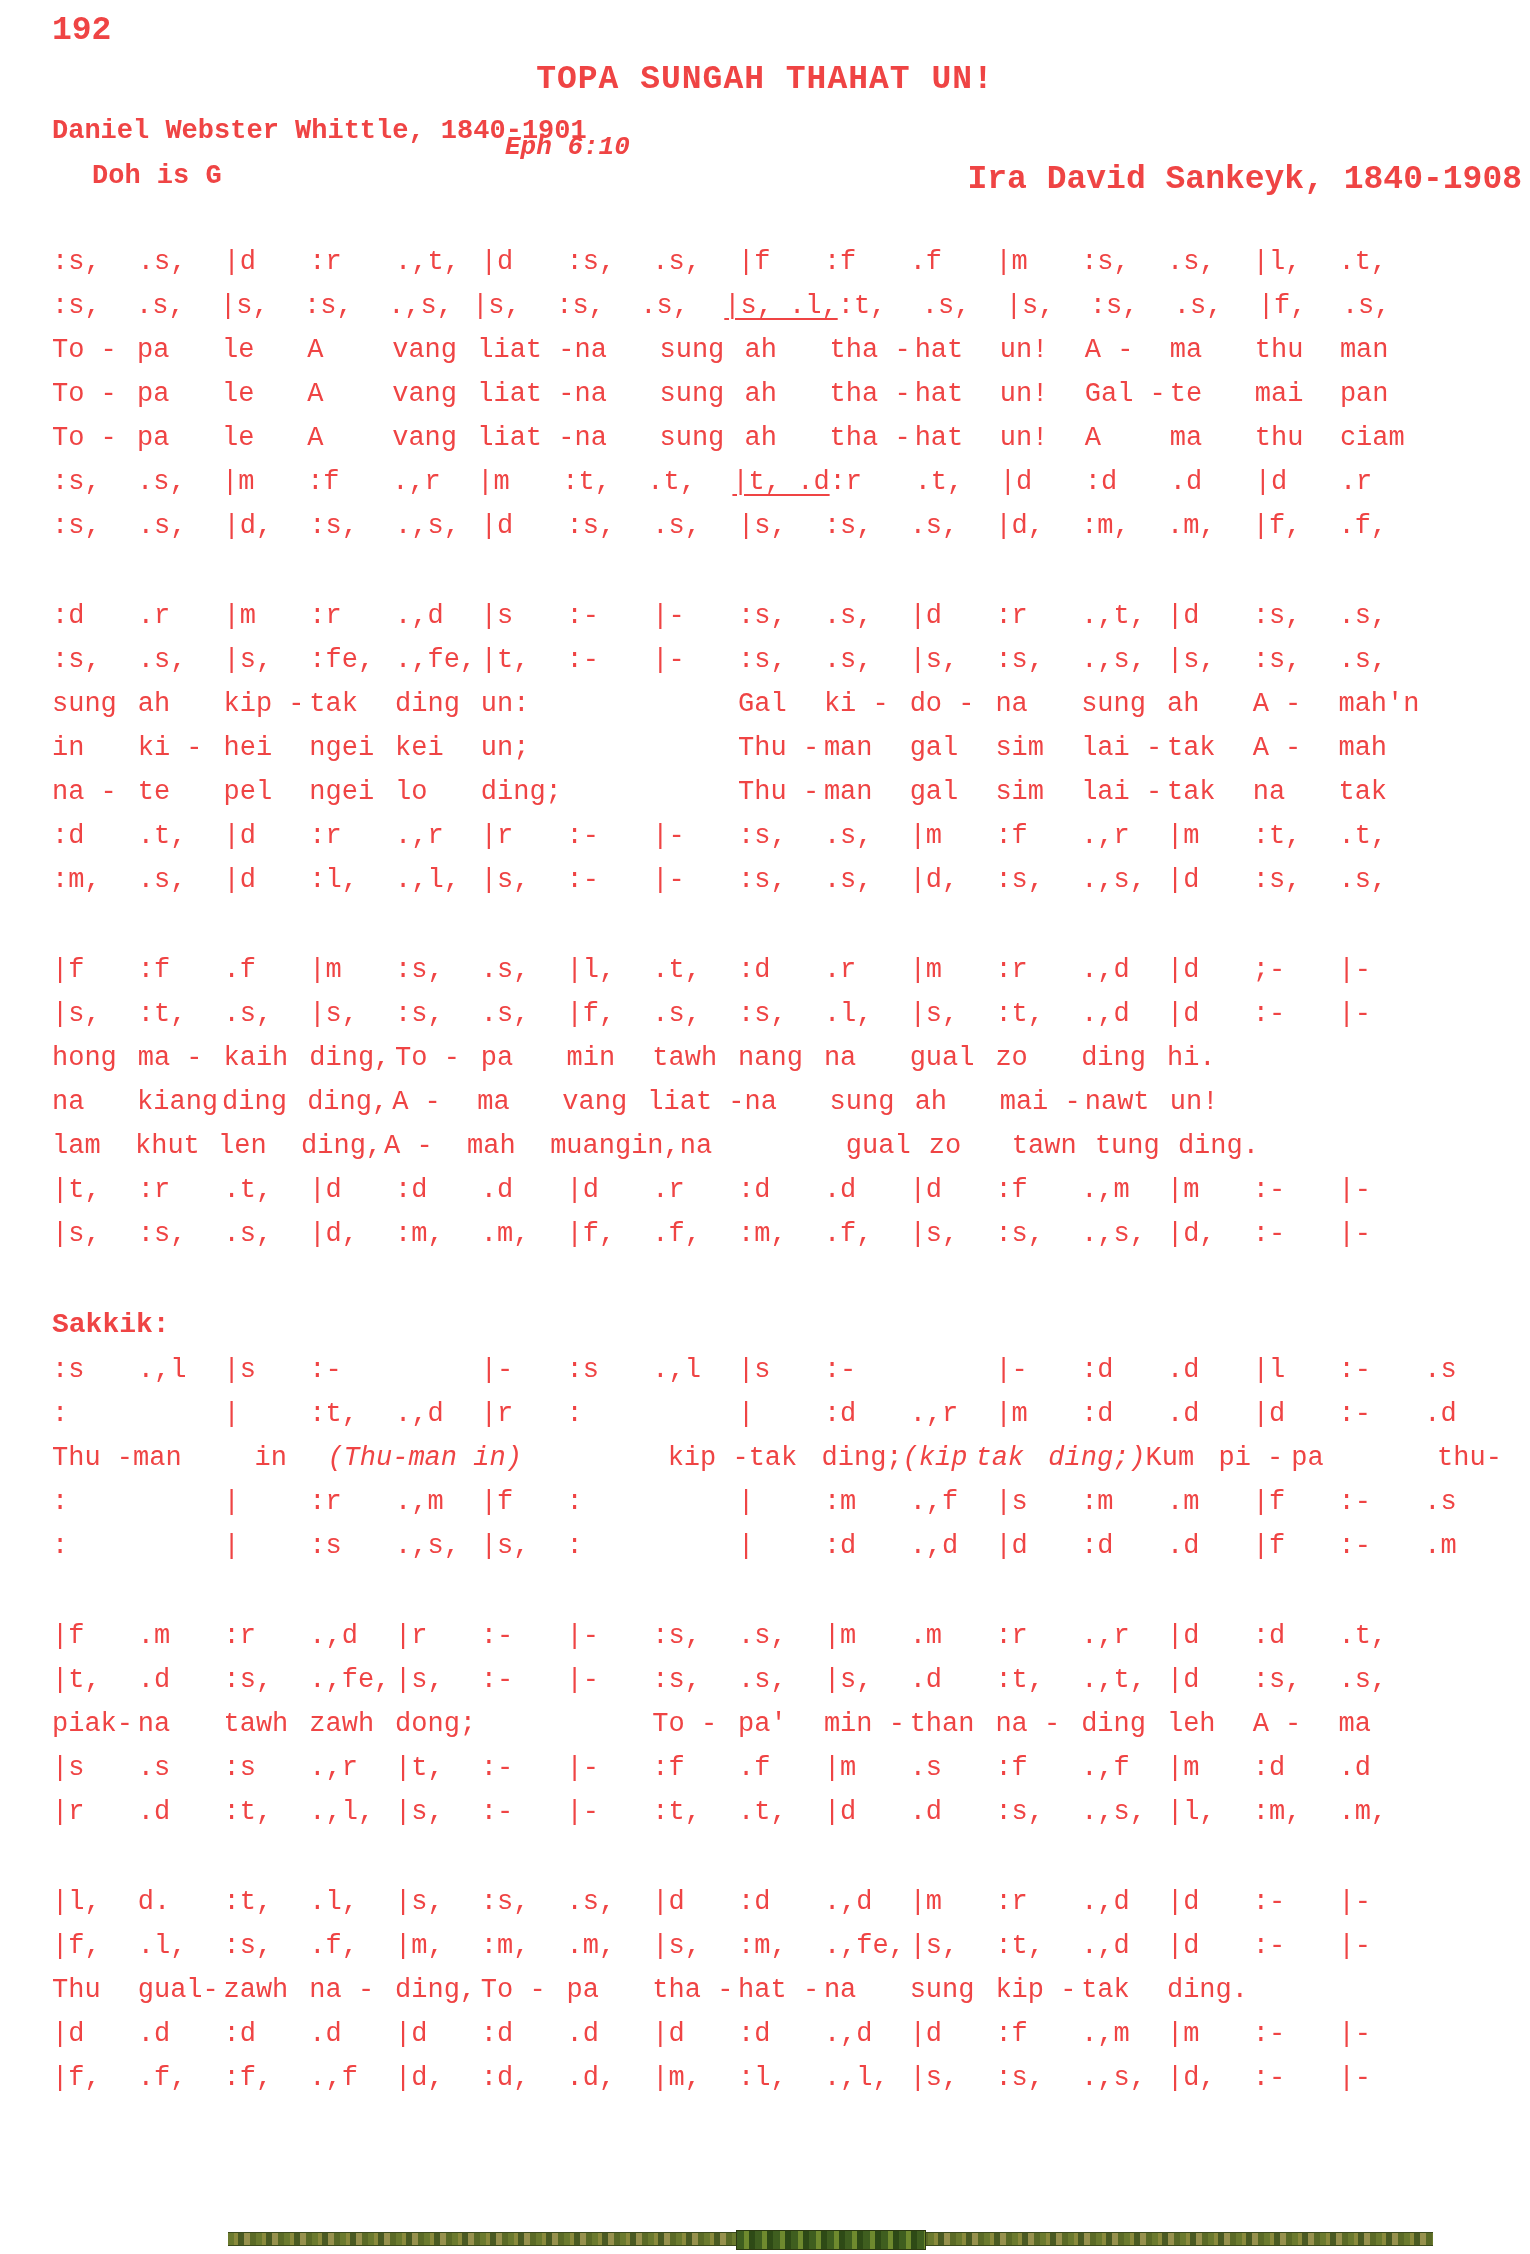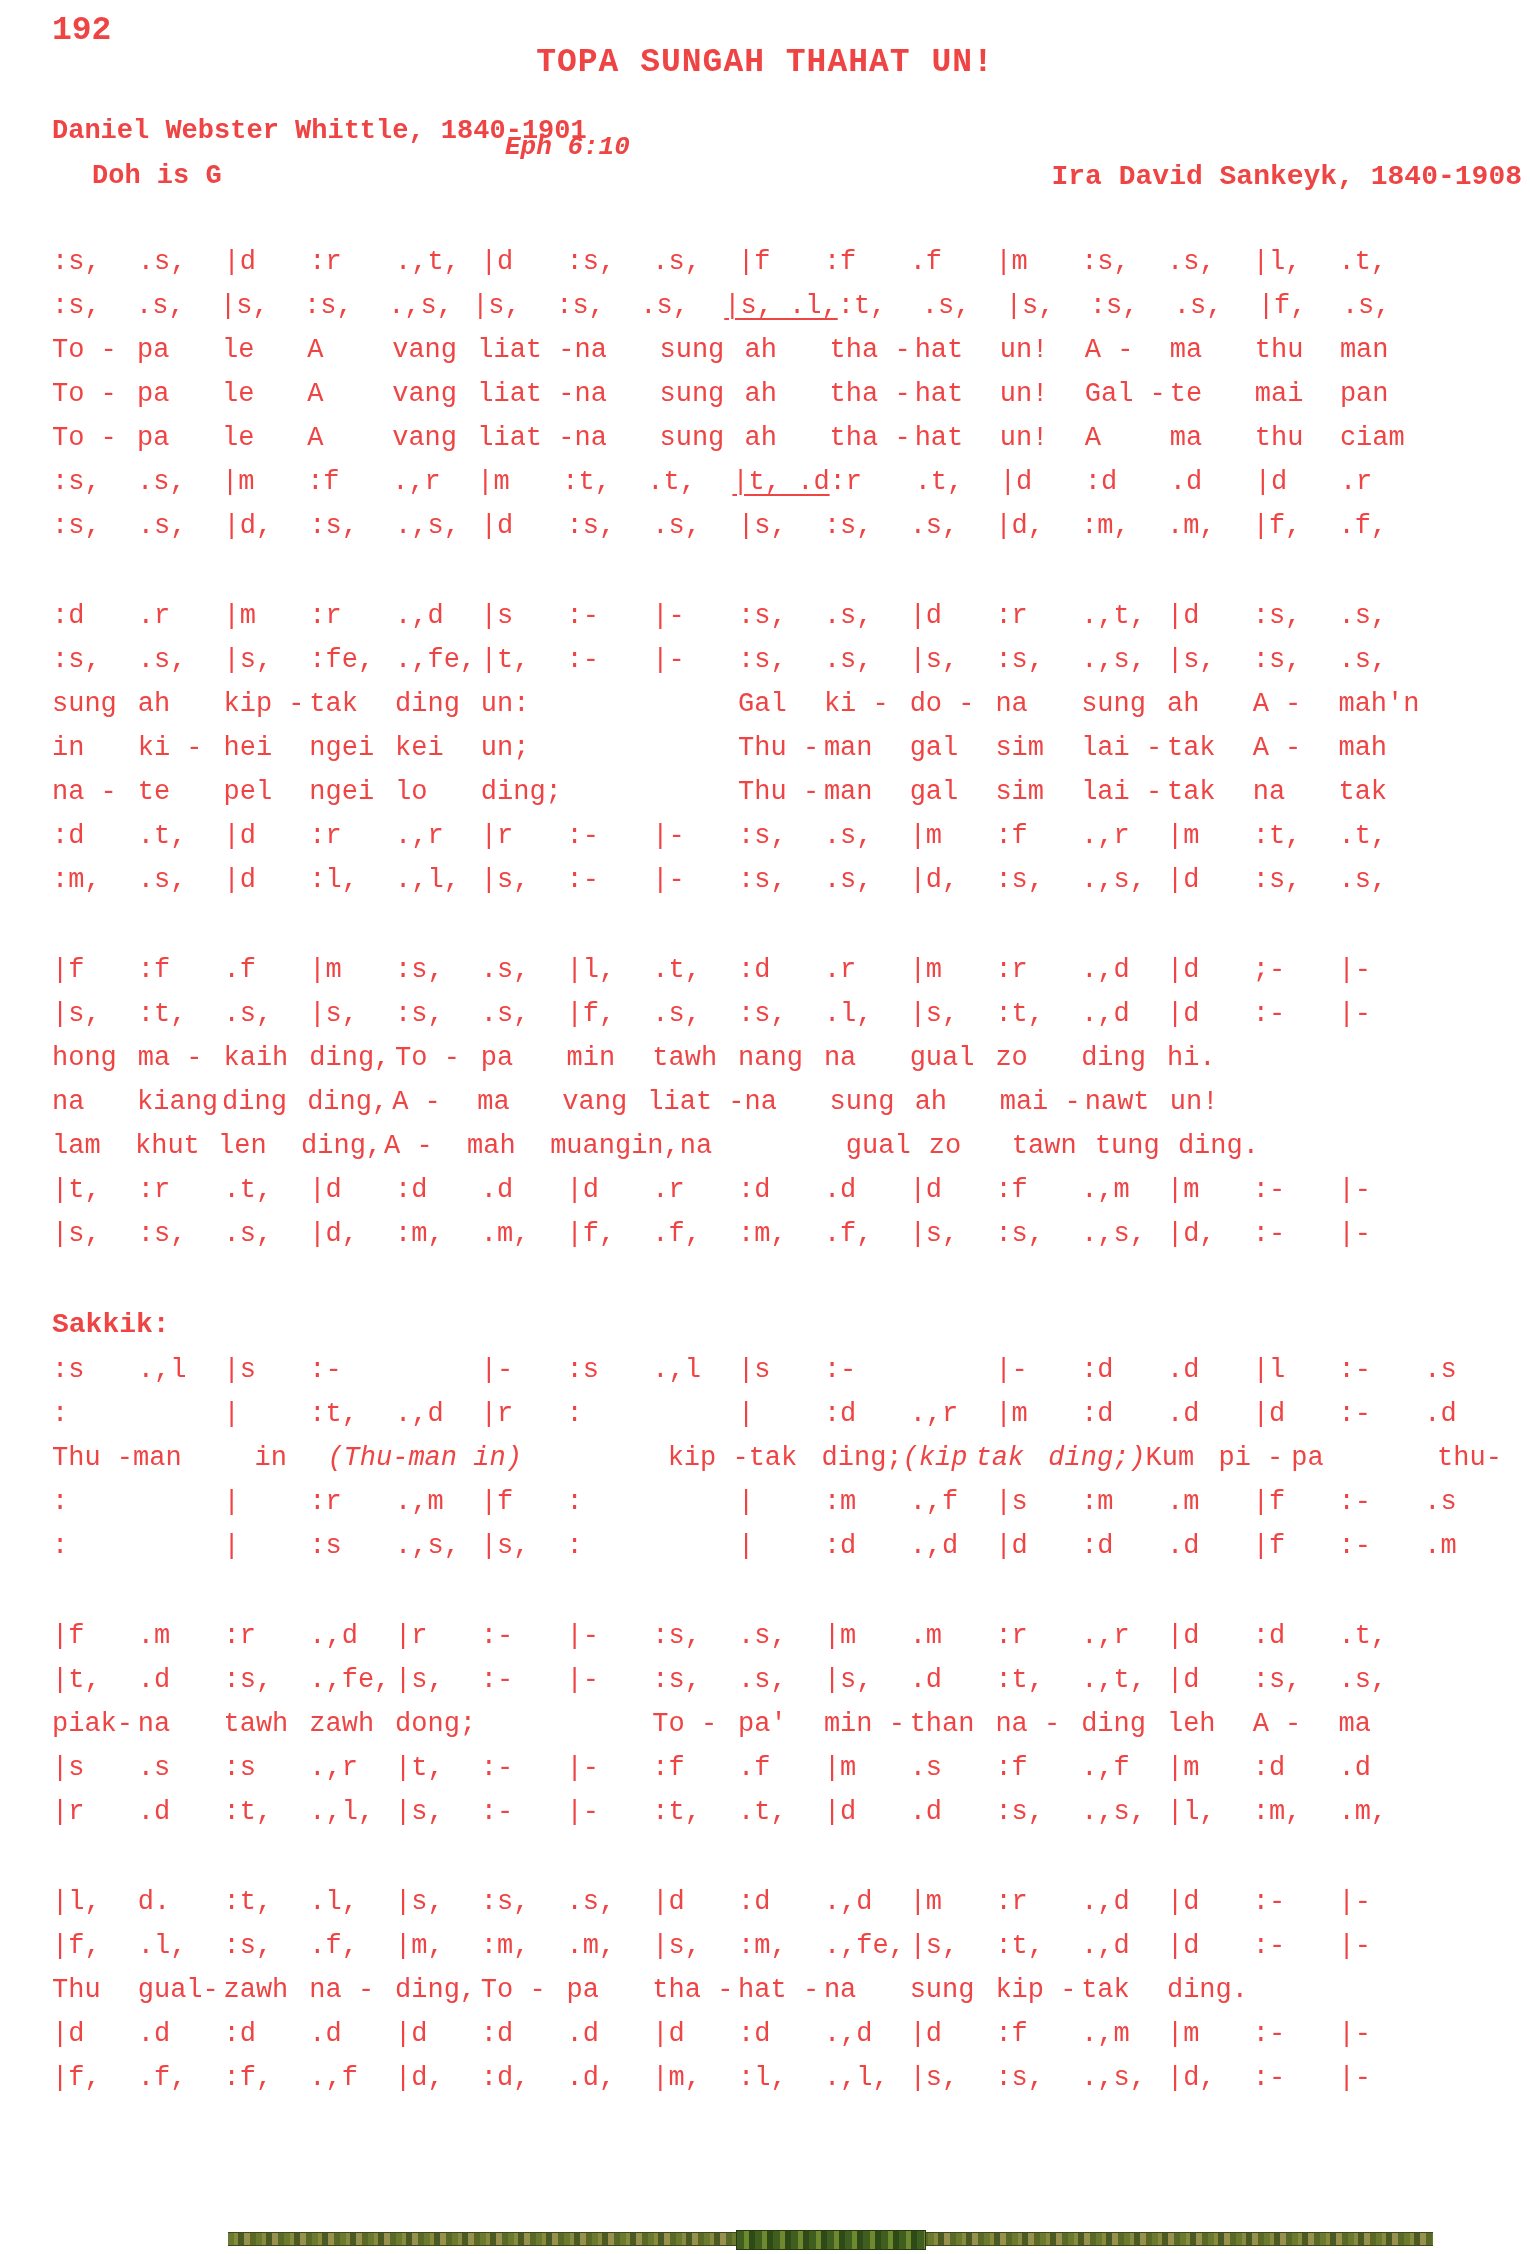--- a/index.html
+++ b/index.html
@@ -11,39 +11,39 @@
     background: #ffffff;
     color: #ef4444;
     font-family: Liberation Mono, monospace;
     overflow: hidden;
   }
   .page-number {
     position: absolute; top: 12px; left: 52px;
     font-size: 33px; font-weight: bold;
   }
   .title {
-    position: absolute; top: 44px; left: 0; width: 100%;
+    position: absolute; top: 61px; left: 0; width: 100%;
     text-align: center; font-size: 33px; font-weight: bold;
     letter-spacing: 1px;
   }
   .lyricist {
     position: absolute; top: 116px; left: 52px;
     font-size: 27px; font-weight: bold;
   }
   .scripture {
     position: absolute; top: 117px; left: 505px;
     font-size: 26px; font-weight: bold; font-style: italic; margin-top: 15px;
   }
   .key {
     position: absolute; top: 161px; left: 52px;
     font-size: 27px; font-weight: bold; margin-left: 40px;
   }
   .composer {
     position: absolute; top: 161px; right: 8px;
-    font-size: 28px; font-weight: bold;
+    font-size: 33px; font-weight: bold;
   }
   #music-systems {
     position: absolute; top: 240px; left: 52px; width: 1458px;
   }
   .system { margin-bottom: 46px; }
   .row {
     display: grid;
     grid-template-columns: repeat(17, 1fr);
     height: 44px;
     line-height: 44px;

